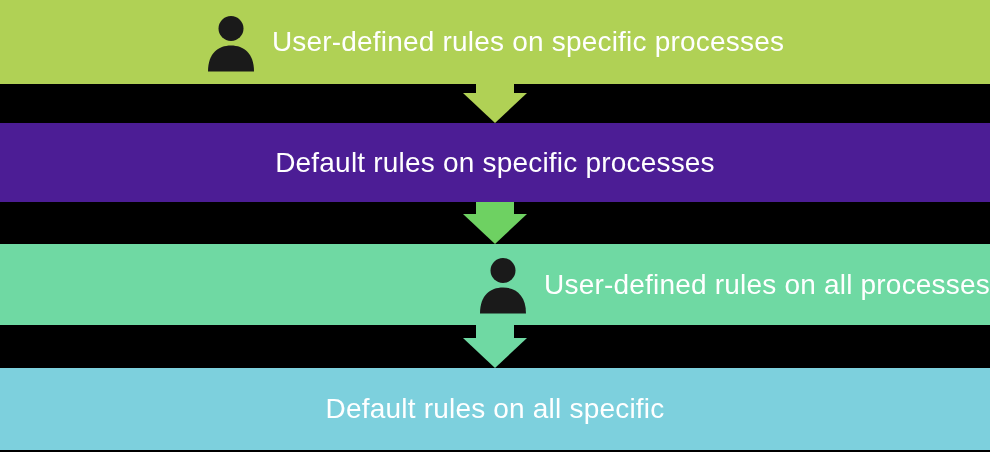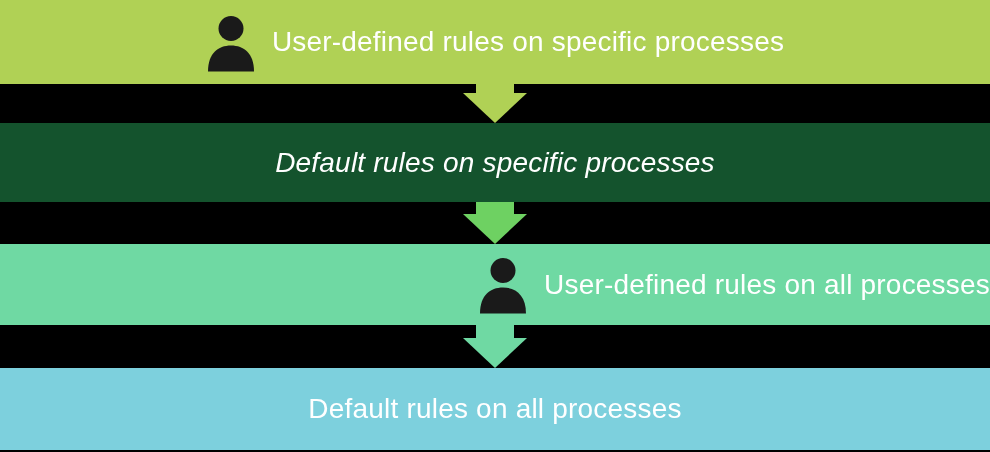--- a/index.html
+++ b/index.html
@@ -89,21 +89,21 @@
     <span class="band-label">User-defined rules on specific processes</span>
   </div>
 
   <div class="gap gap-1">
     <div class="arrow">
       <div class="arrow-stem" style="background-color: rgb(176, 209, 85);"></div>
       <div class="arrow-head" style="border-top-color: rgb(176, 209, 85);"></div>
     </div>
   </div>
 
-  <div class="band band-2" style="background-color: #14532d; font-style: italic;">
+  <div class="band band-2" style="background-color: #4c1d95;">
     <span class="band-label">Default rules on specific processes</span>
   </div>
 
   <div class="gap gap-2">
     <div class="arrow">
       <div class="arrow-stem" style="background-color: rgb(110, 209, 98);"></div>
       <div class="arrow-head" style="border-top-color: rgb(110, 209, 98);"></div>
     </div>
   </div>
 
@@ -118,18 +118,18 @@
   </div>
 
   <div class="gap gap-3">
     <div class="arrow">
       <div class="arrow-stem" style="background-color: rgb(111, 217, 163);"></div>
       <div class="arrow-head" style="border-top-color: rgb(111, 217, 163);"></div>
     </div>
   </div>
 
   <div class="band band-4" style="background-color: rgb(125, 208, 221);">
-    <span class="band-label">Default rules on all processes</span>
+    <span class="band-label">Default rules on all specific</span>
   </div>
 
   <div class="bottom-strip"></div>
 
 </div>
 
 </body></html>

